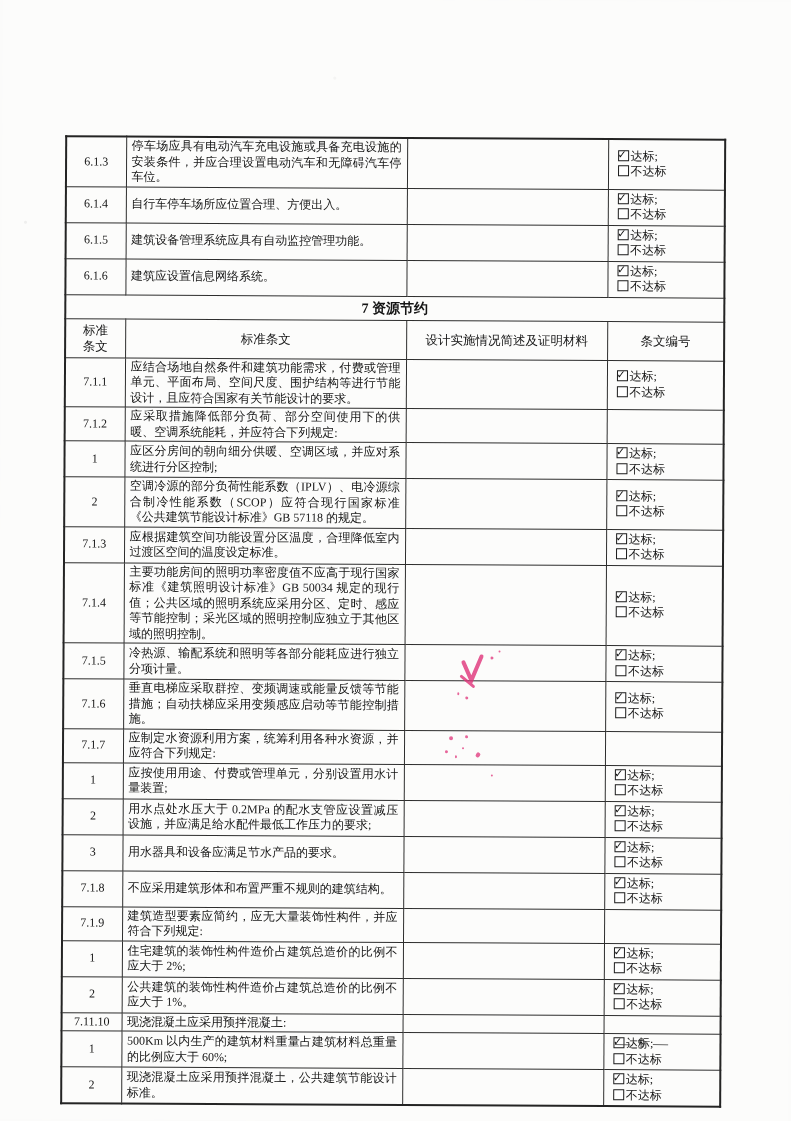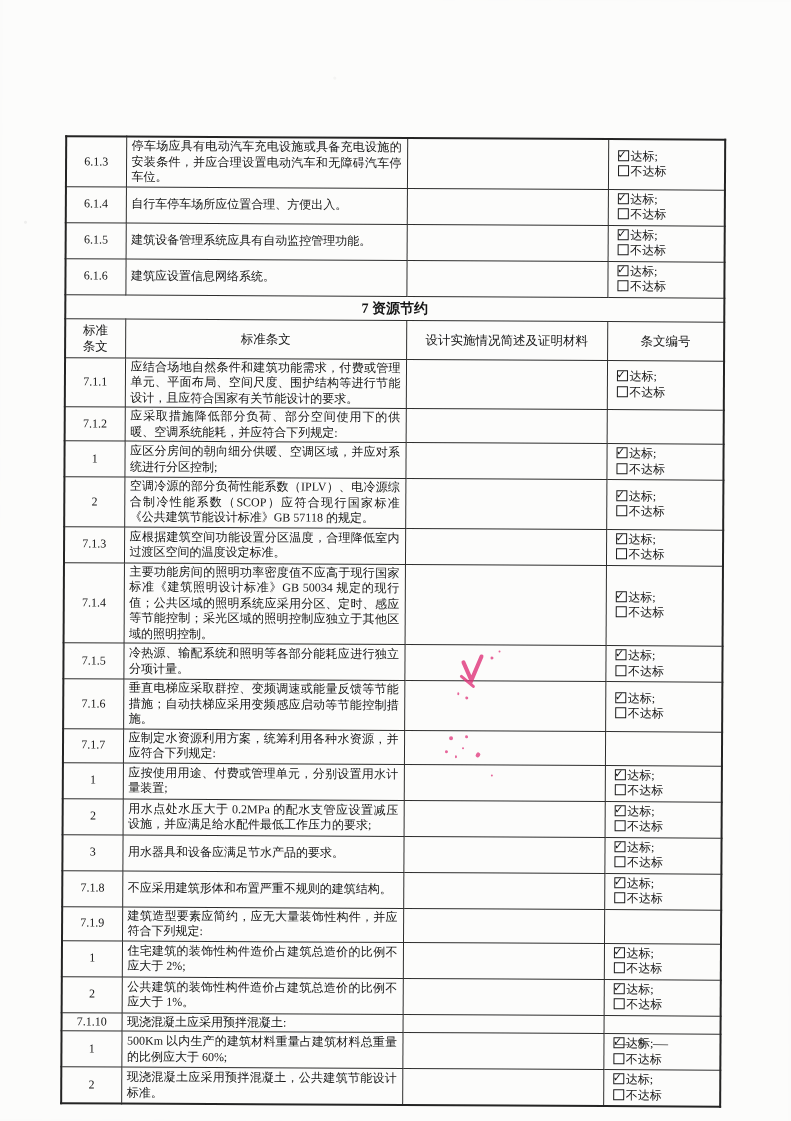--- a/index.html
+++ b/index.html
@@ -297,21 +297,21 @@
         <tr>
     <td class="c-id">2</td>
     <td class="c-text">公共建筑的装饰性构件造价占建筑总造价的比例不应大于 1%。</td>
     <td class="c-impl"></td>
     <td class="c-eval">
       <div class="eval-line"><span class="cb"><span class="tick">✓</span></span><span>达标;</span></div>
       <div class="eval-line"><span class="cb"></span><span>不达标</span></div>
     </td>
   </tr>
         <tr>
-    <td class="c-id">7.1.10</td>
+    <td class="c-id">7.11.10</td>
     <td class="c-text">现浇混凝土应采用预拌混凝土:</td>
     <td class="c-impl"></td>
     <td class="c-eval"></td>
   </tr>
         <tr>
     <td class="c-id">1</td>
     <td class="c-text">500Km 以内生产的建筑材料重量占建筑材料总重量的比例应大于 60%;</td>
     <td class="c-impl"></td>
     <td class="c-eval">
       <div class="eval-line"><span class="cb"><span class="tick">✓</span></span><span>达标;</span></div>

